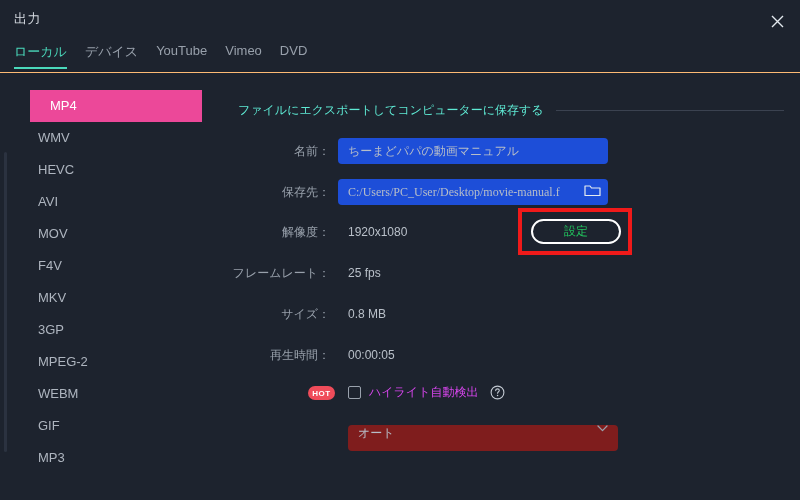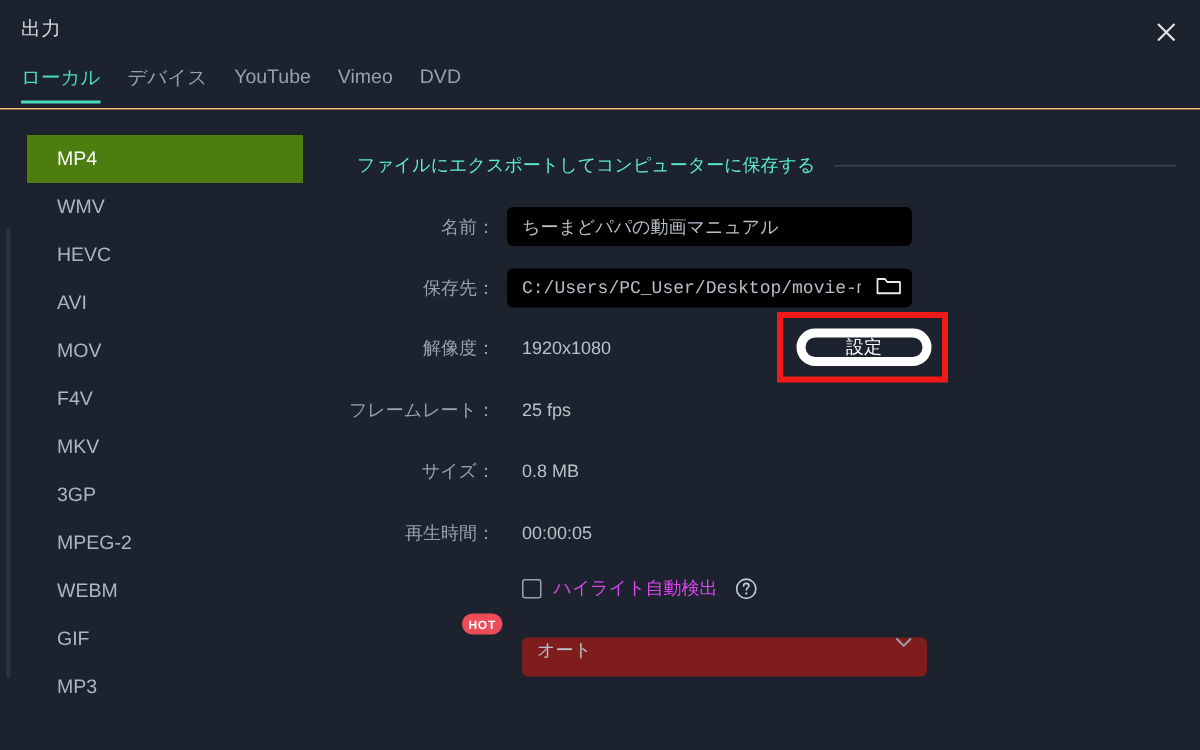--- a/index.html
+++ b/index.html
@@ -94,22 +94,23 @@
     height: 32px;
     line-height: 32px;
     padding-left: 20px;
     font-size: 13px;
     color: #aeb5bf;
     cursor: pointer;
     white-space: nowrap;
   }
 
   .format-item.selected {
-    background: #4d7c0f;
+    background: #ec4899;
     color: #ffffff;
+    margin-left: 12px;
   }
 
   #sidebar-scrollbar {
     position: absolute;
     left: 4px; top: 78px;
     width: 3px; height: 300px;
     background: #2b3240;
     border-radius: 2px;
     cursor: pointer;
   }
@@ -165,25 +166,25 @@
   .row-value {
     font-size: 12px;
     color: #b9c0c9;
     padding-left: 10px;
     white-space: nowrap;
   }
 
   .text-input {
     width: 270px;
     height: 26px;
-    background: #000000;
+    background: #1d4ed8;
     border: none;
     border-radius: 4px;
     color: #b7bec8;
-    font-family: Liberation Mono, monospace;
+    font-family: Liberation Serif, serif;
     font-size: 12px;
     padding: 0 10px;
     outline: none;
   }
 
   .path-wrap {
     position: relative;
     width: 270px;
     height: 26px;
   }
@@ -209,36 +210,36 @@
     width: 114px; height: 47px;
     border: 4px solid #f01a1a;
     background: transparent;
     pointer-events: none;
   }
 
   #settings-button {
     position: absolute;
     left: 531px; top: 219px;
     width: 90px; height: 25px;
-    border: 6px solid #ffffff;
+    border: 2px solid #ffffff;
     border-radius: 13px;
     background: transparent;
-    color: #ffffff;
+    color: #22c55e;
     font-family: inherit;
     font-size: 12px;
     cursor: pointer;
     display: flex;
     align-items: center;
     justify-content: center;
   }
 
   
   #hot-badge {
     position: absolute;
-    left: 308px; top: 409px;
+    left: 308px; top: 386px;
     width: 27px; height: 14px;
     border-radius: 7px;
     background: #ef4c5a;
     color: #ffffff;
     font-size: 8px;
     font-weight: bold;
     letter-spacing: .5px;
     display: flex;
     align-items: center;
     justify-content: center;

